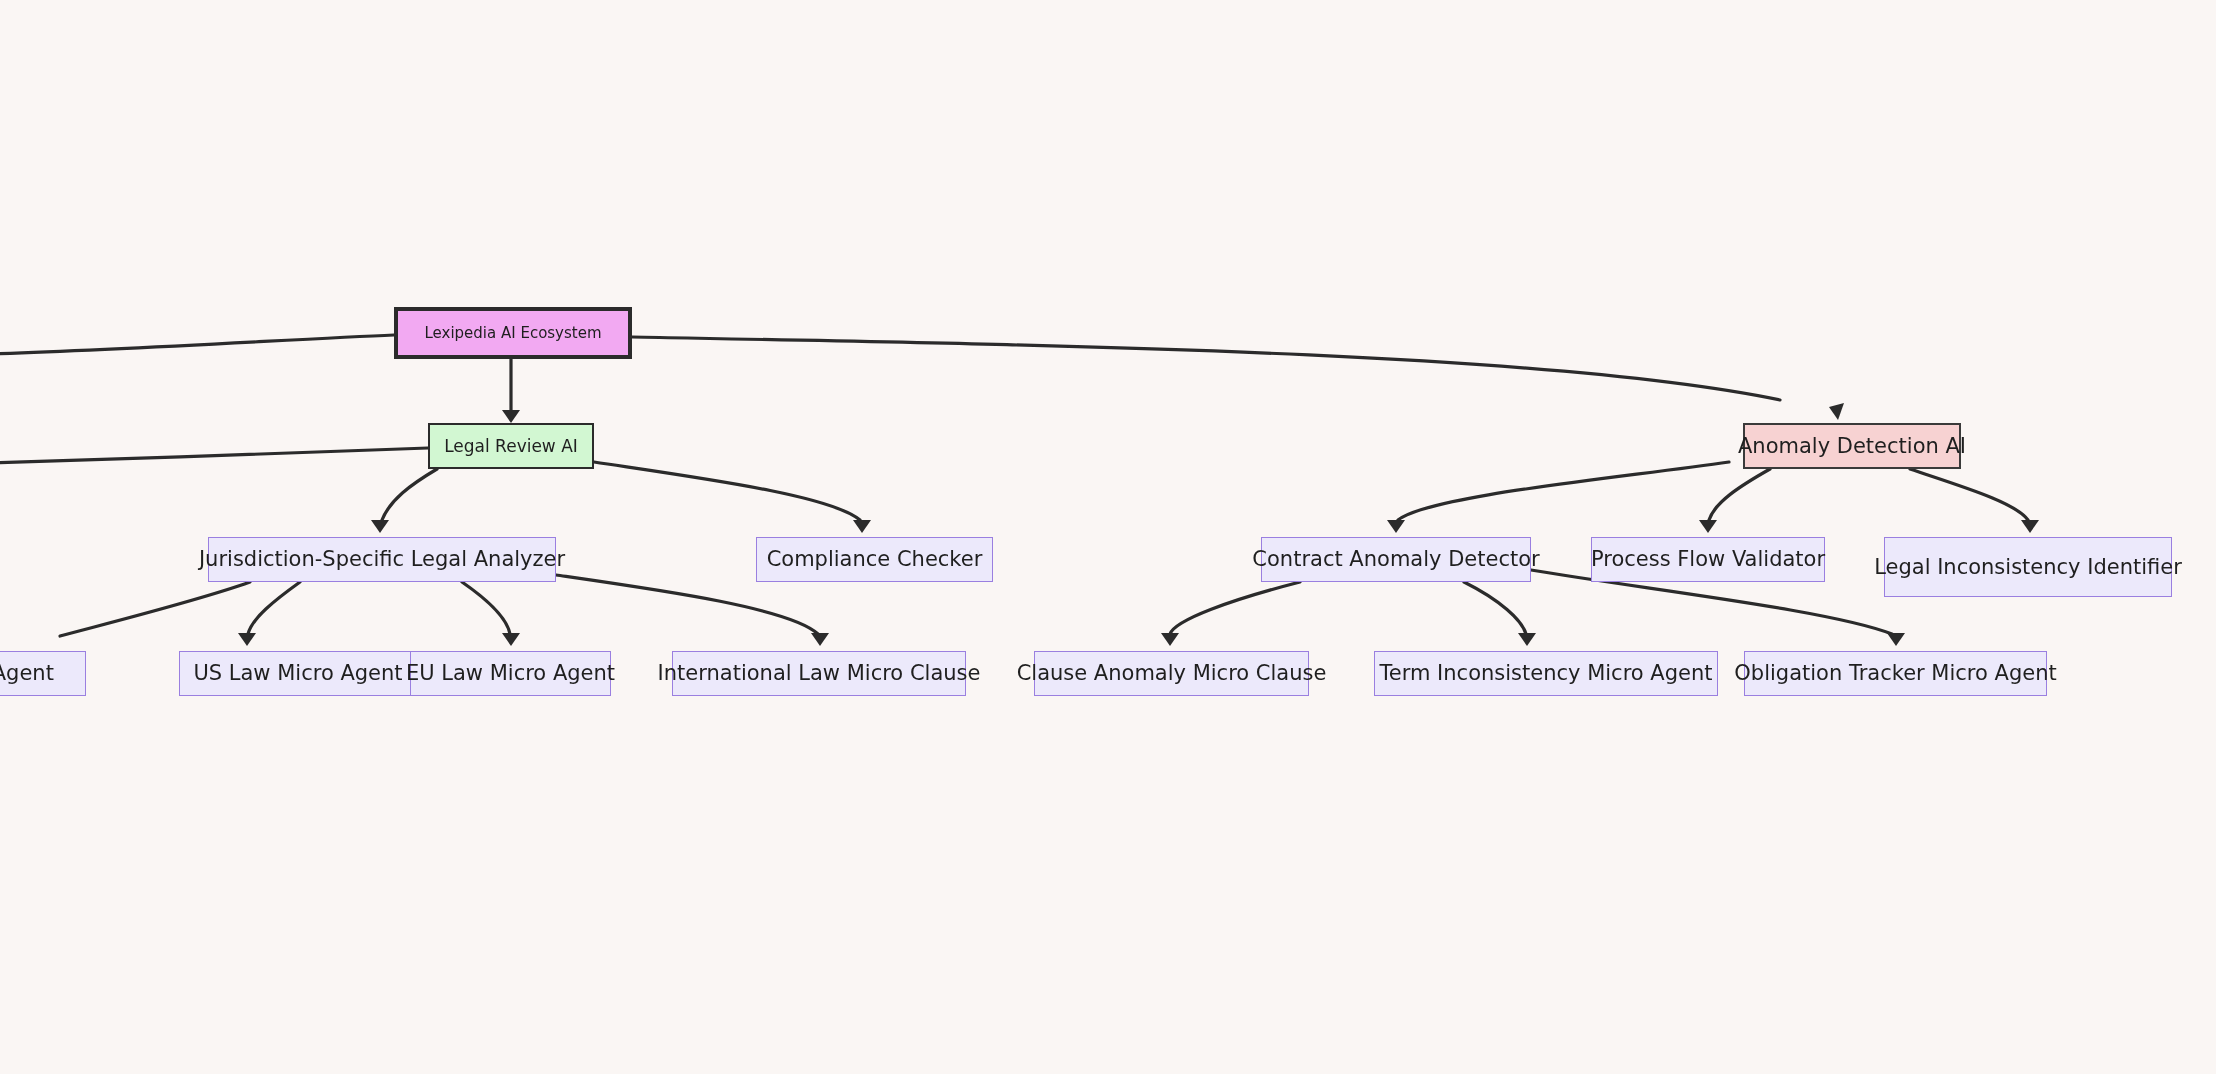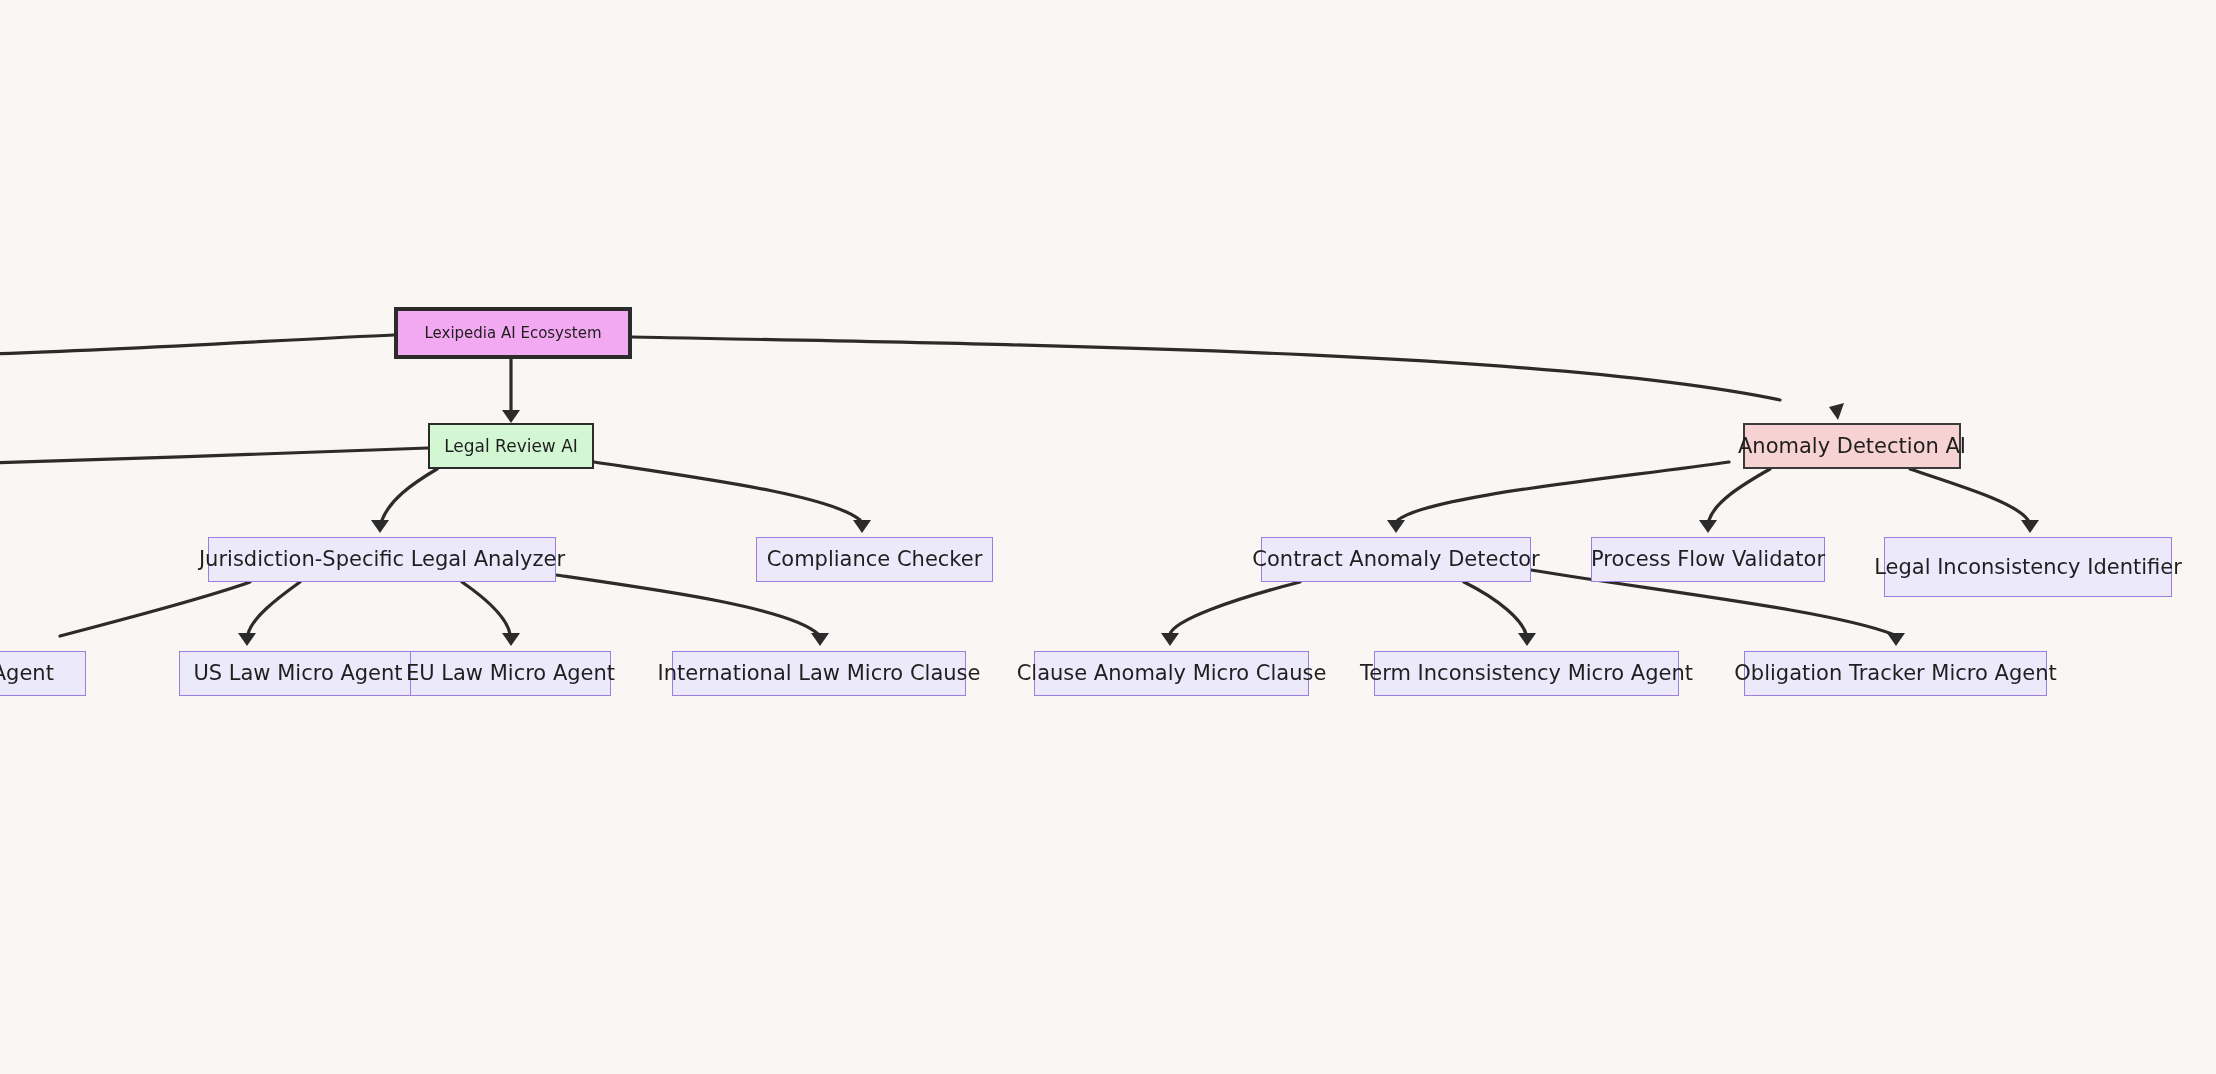--- a/index.html
+++ b/index.html
@@ -140,21 +140,21 @@
       </div>
       <div class="node tier-lavender" style="left: 410px; top: 651px; width: 201px; height: 45px;">
         <span class="node-label">EU Law Micro Agent</span>
       </div>
       <div class="node tier-lavender" style="left: 672px; top: 651px; width: 294px; height: 45px;">
         <span class="node-label">International Law Micro Clause</span>
       </div>
       <div class="node tier-lavender" style="left: 1034px; top: 651px; width: 275px; height: 45px;">
         <span class="node-label">Clause Anomaly Micro Clause</span>
       </div>
-      <div class="node tier-lavender" style="left: 1374px; top: 651px; width: 305px; height: 45px;">
+      <div class="node tier-lavender" style="left: 1374px; top: 651px; width: 344px; height: 45px;">
         <span class="node-label">Term Inconsistency Micro Agent</span>
       </div>
       <div class="node tier-lavender" style="left: 1744px; top: 651px; width: 303px; height: 45px;">
         <span class="node-label">Obligation Tracker Micro Agent</span>
       </div>
     </div>
 
 </div>
 
 </body></html>

